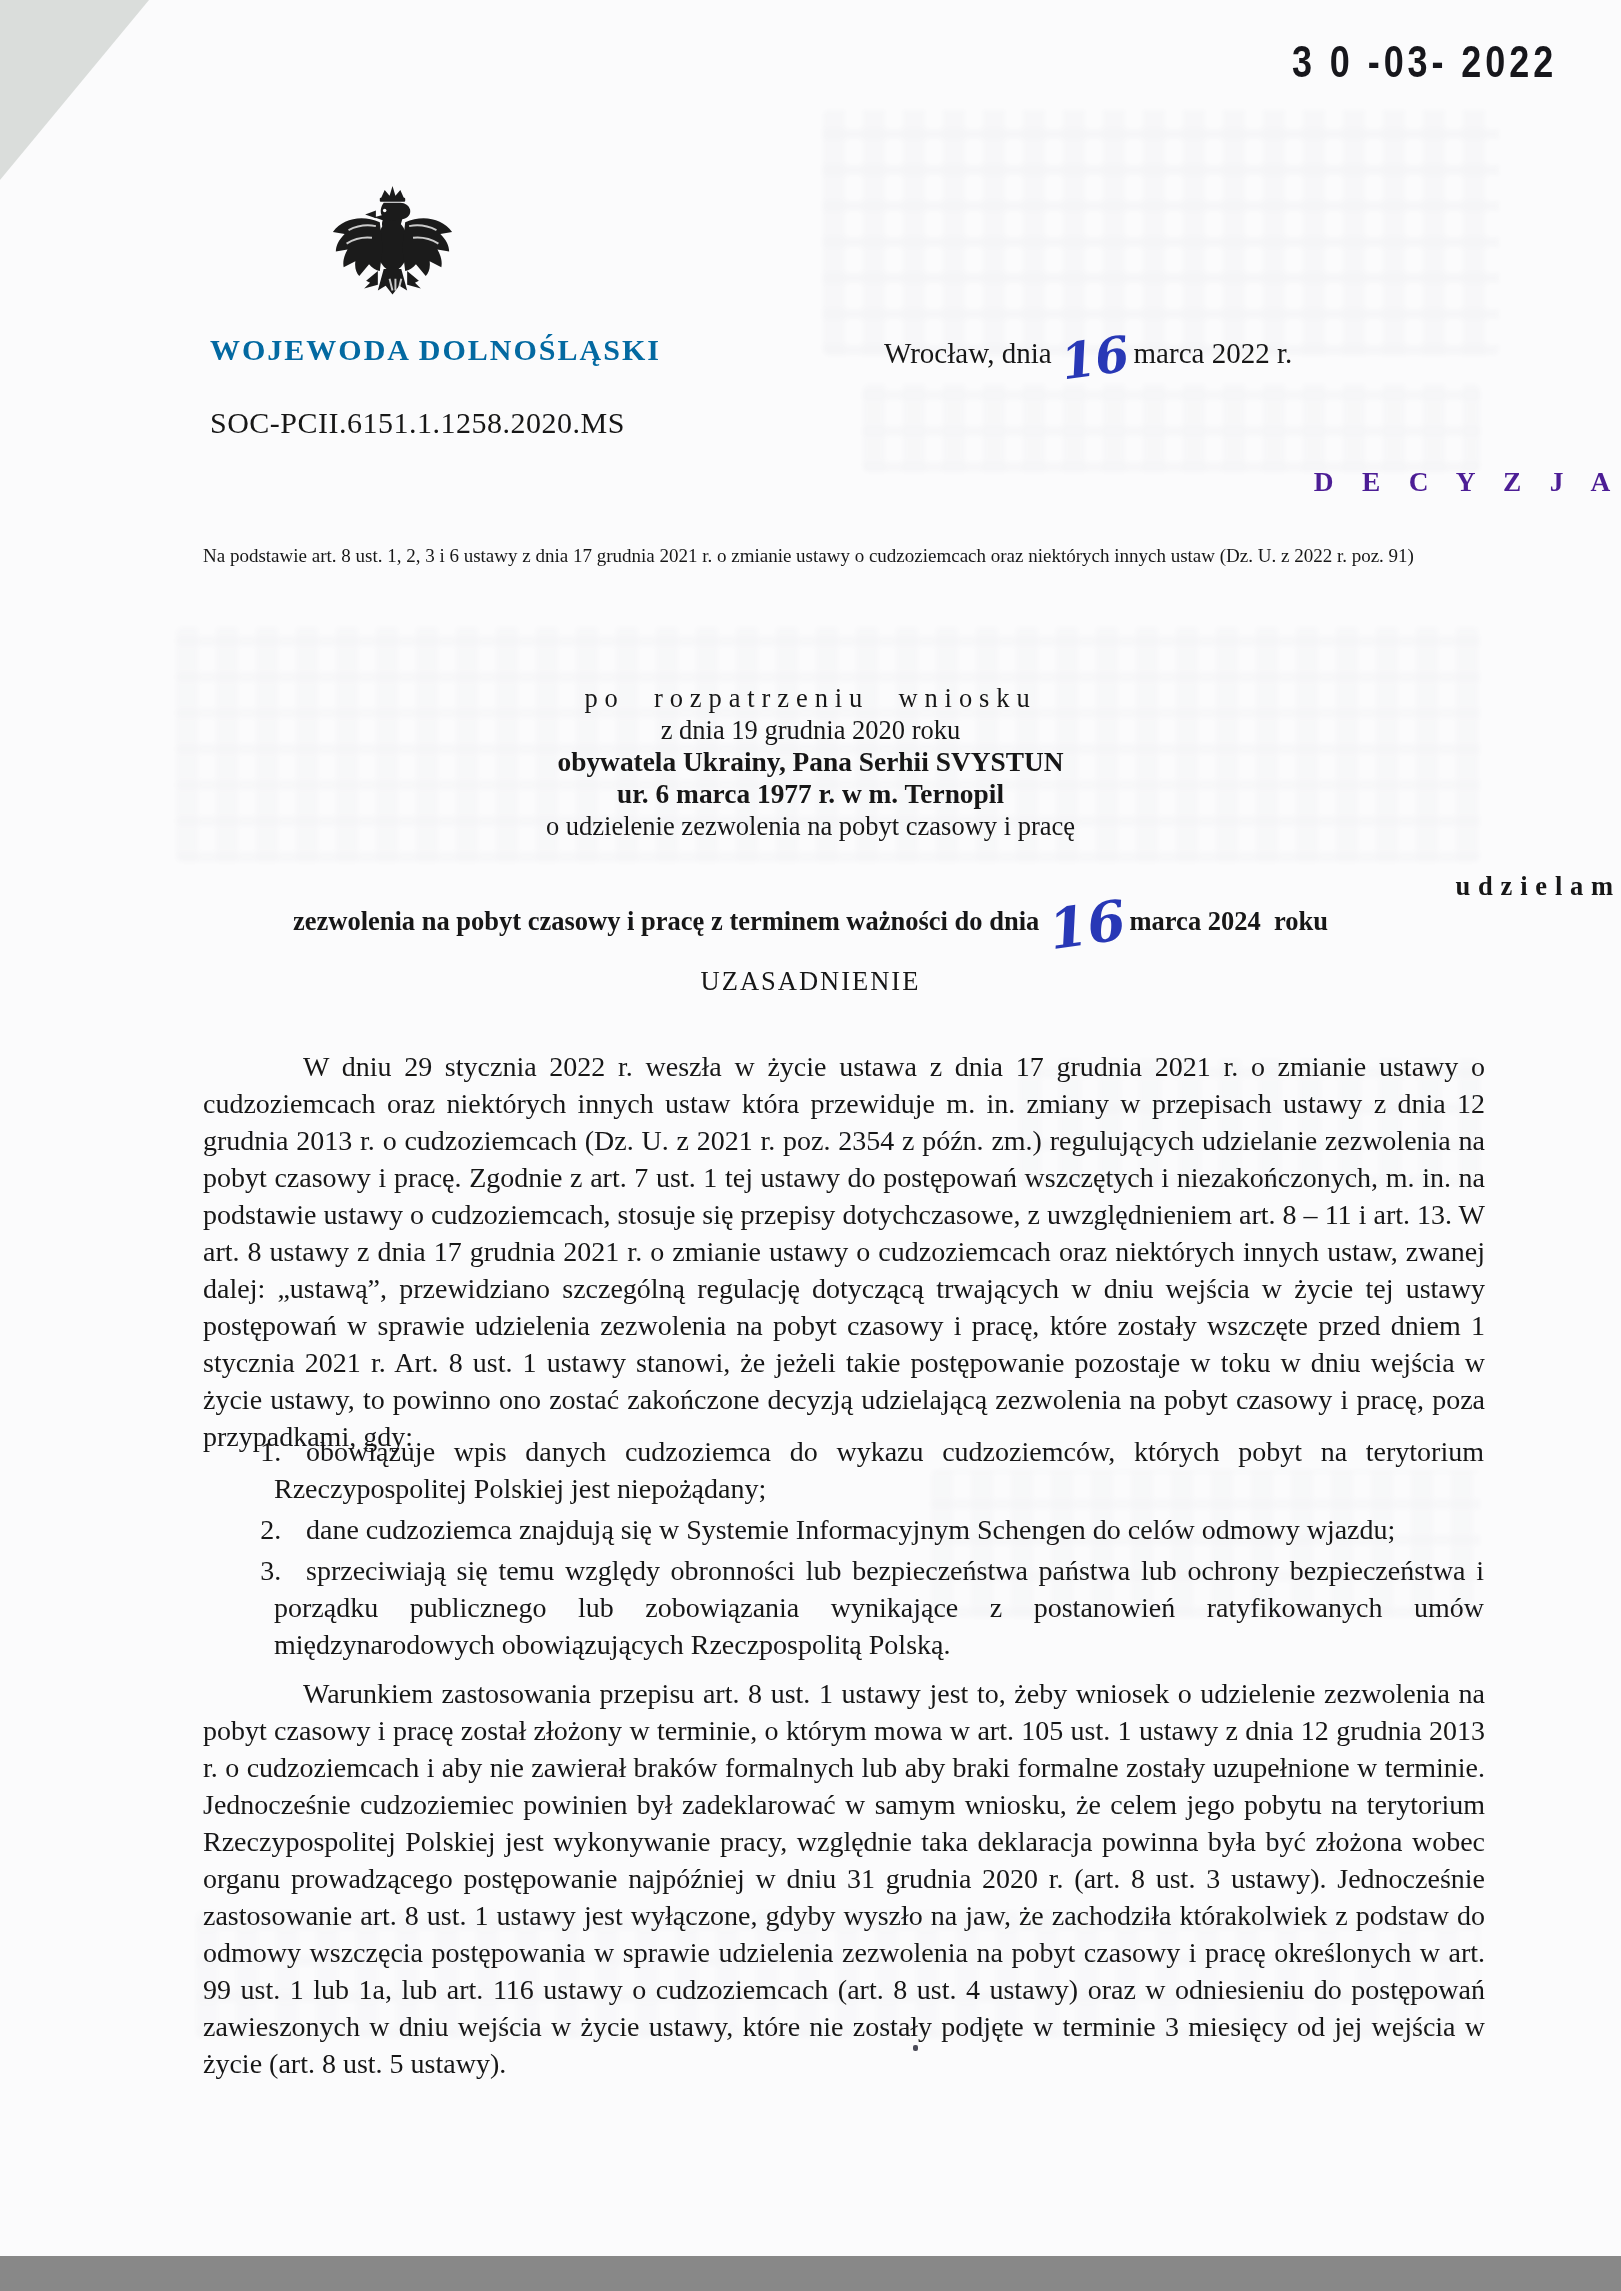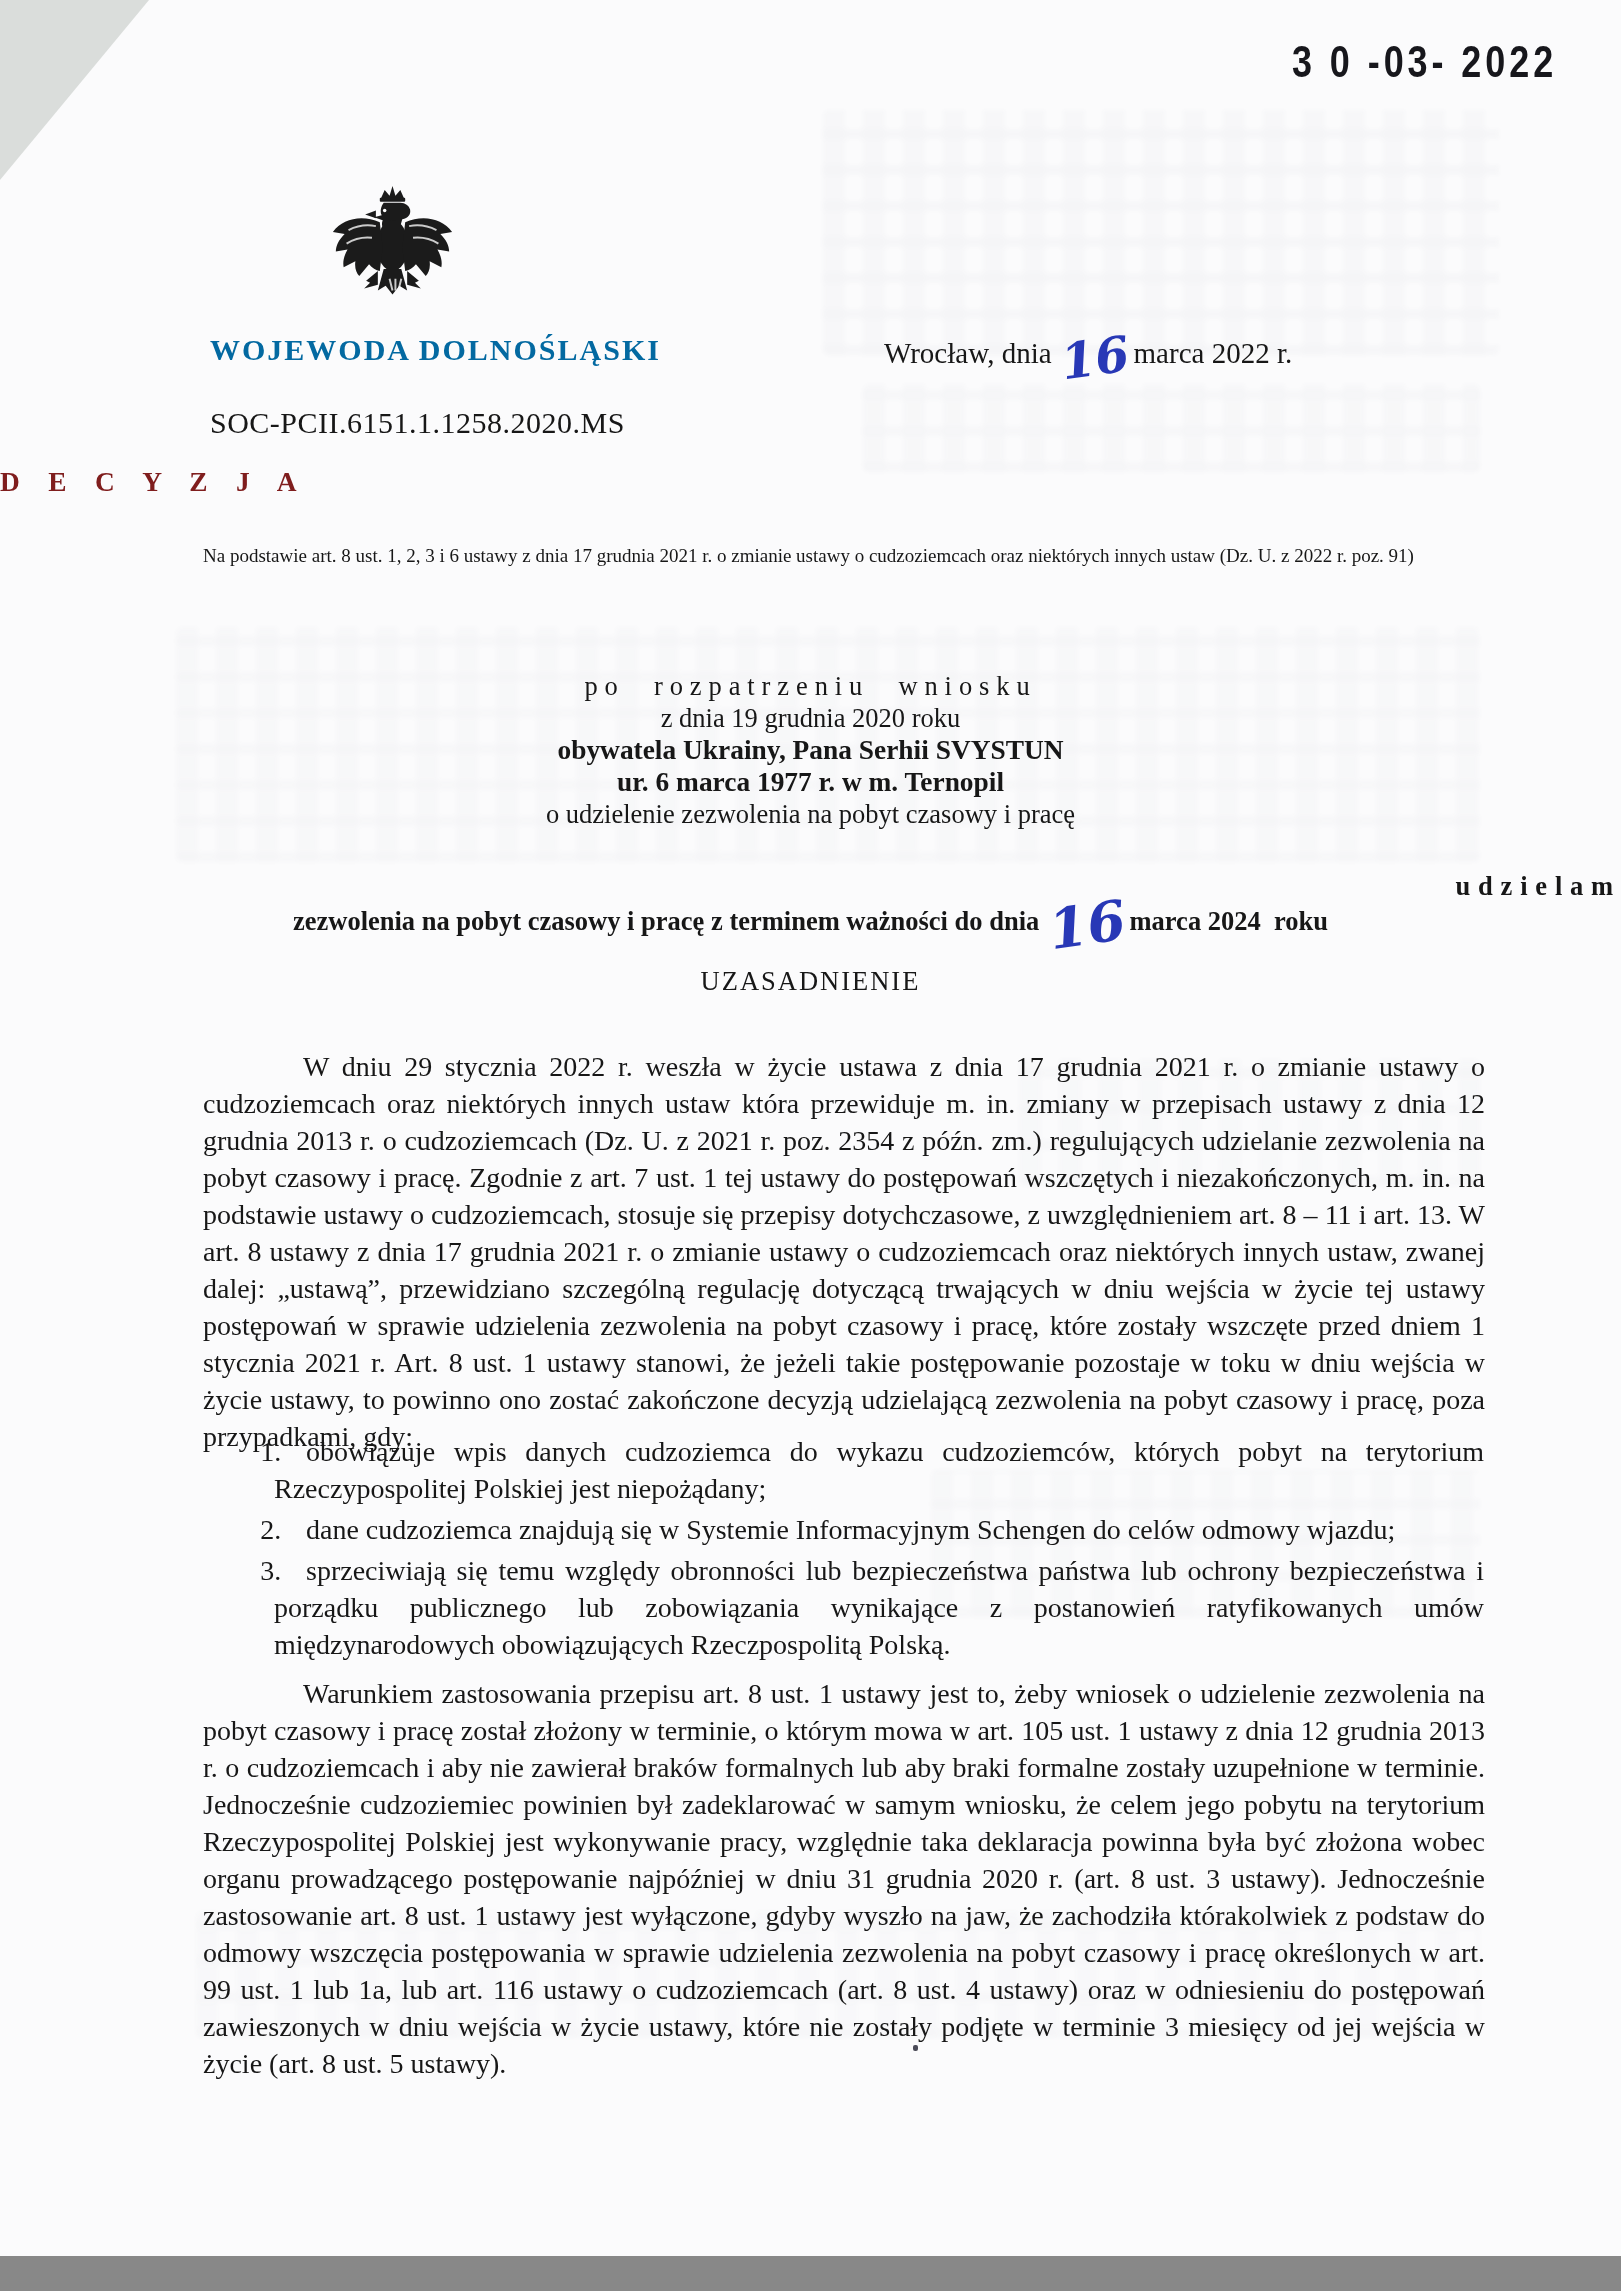--- a/index.html
+++ b/index.html
@@ -51,32 +51,32 @@
   }
   .hand{
     font-family:"DejaVu Serif",serif;font-style:italic;font-weight:bold;
     color:#2838b6;display:inline-block;line-height:0;
     transform:rotate(-8deg);
   }
   .hand-header{font-size:49px;margin:0 3.9px 0 9.8px;vertical-align:-11.8px;}
   .hand-grant{font-size:55px;margin:0 3.9px 0 9.8px;vertical-align:-13.7px;}
   .doc-title{
     position:absolute;left:0;top:467px;width:100%;
-    text-align:left;font-size:27.4px;font-weight:bold;
-    letter-spacing:10.8px;color:#7f1d1d;
+    text-align:right;font-size:27.4px;font-weight:bold;
+    letter-spacing:10.8px;color:#4c1d95;
   }
   .legal-basis{
     position:absolute;left:203px;top:537px;width:1282px;
     font-size:19px;line-height:37px;text-align:justify;
   }
   .centered-block{
     position:absolute;left:0;top:670px;width:100%;
     text-align:center;font-size:26.5px;line-height:32px;
   }
-  .centered-block .spaced{letter-spacing:6.9px;word-spacing:15.7px;}
+  .centered-block .spaced{letter-spacing:6.9px;word-spacing:15.7px;margin-top:12px;}
   .centered-block .b{font-weight:bold;font-size:27.4px;}
   .grant-word{
     position:absolute;left:0;top:871px;width:100%;text-align:right;
     font-size:26.5px;font-weight:bold;letter-spacing:7.8px;word-spacing:3.9px;
   }
   .grant-line{
     position:absolute;left:0;top:906px;width:100%;text-align:center;
     font-size:26.5px;font-weight:bold;white-space:pre-wrap;
   }
   .uzasadnienie{

